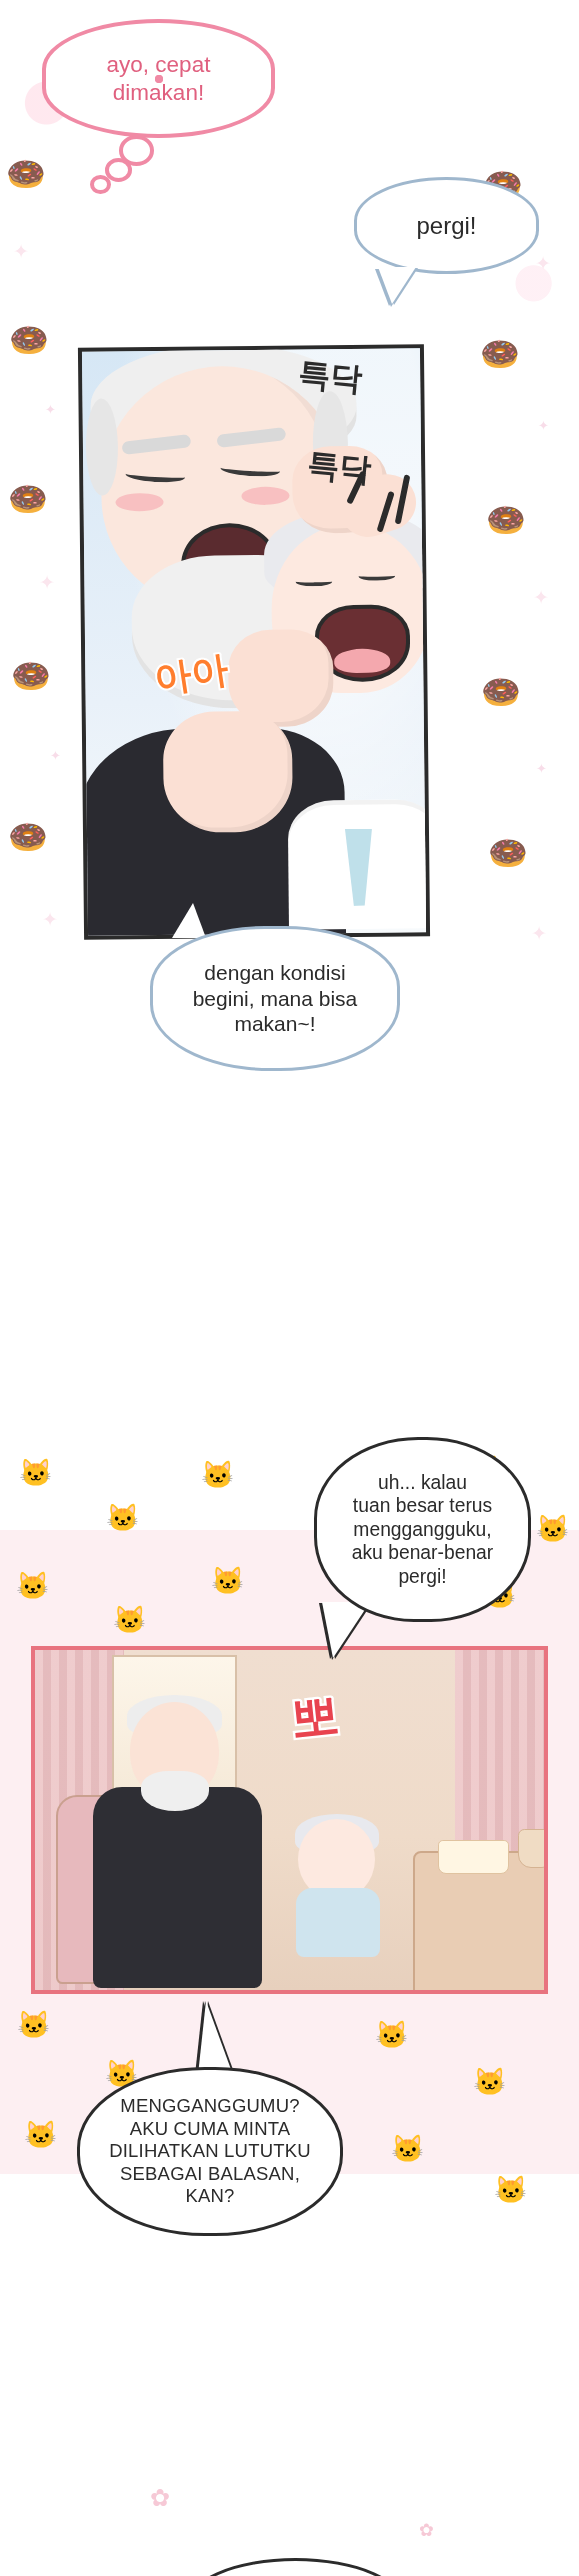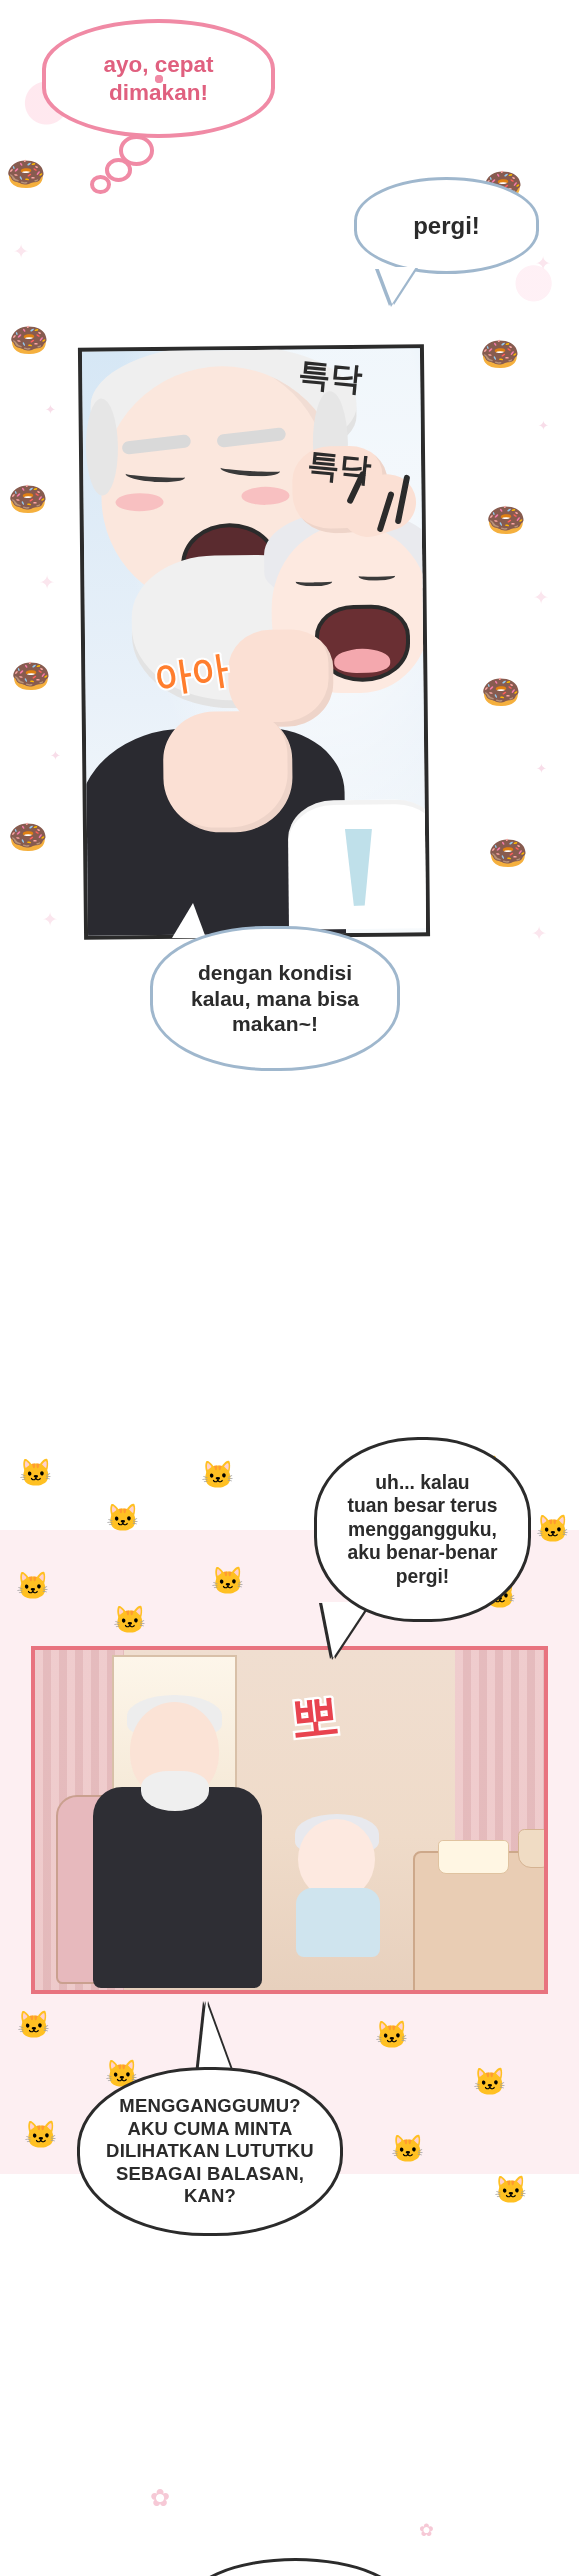--- a/index.html
+++ b/index.html
@@ -373,21 +373,20 @@
     color: #2b2b2b;
     display: flex;
     align-items: center;
     justify-content: center;
     text-align: center;
     z-index: 5;
   }
   .bubble .txt {
     white-space: pre-line;
     line-height: 1.22;
-    font-weight: bold;
   }
 
   
   .bubble-cloud {
     border-radius: 50% / 42%;
     border: 4px solid #f08aa5;
     box-shadow:
       0 0 0 0 rgba(0,0,0,0);
   }
   .bubble-cloud:before,
@@ -592,21 +591,21 @@
   <div class="p1-speedline" style="left:270px; top:121px; height:35px; transform:rotate(26deg);"></div>
 
   <div class="p1-sfx" style="left:69px; top:299px;">아아</div>
   <div class="p1-sfx-dark" style="left:216px; top:6.4px;">특닥</div>
   <div class="p1-sfx-dark" style="left:224px; top:97px;">특닥</div>
 </div>
 
 <div class="b3-tail"></div>
 <div class="bubble b3">
   <span class="txt">dengan kondisi
-kalau, mana bisa
+begini, mana bisa
 makan~!</span>
 </div>
 
 <div class="cat-band"></div>
 <div class="cat-dot" style="left:19.3px;  top:1457px; z-index:1;">🐱</div>
 <div class="cat-dot" style="left:106px; top:1502px; z-index:1;">🐱</div>
 <div class="cat-dot" style="left:201px; top:1459px; z-index:1;">🐱</div>
 <div class="cat-dot" style="left:16px;  top:1570px; z-index:1;">🐱</div>
 <div class="cat-dot" style="left:113px; top:1604px; z-index:1;">🐱</div>
 <div class="cat-dot" style="left:211px; top:1565px; z-index:1;">🐱</div>

